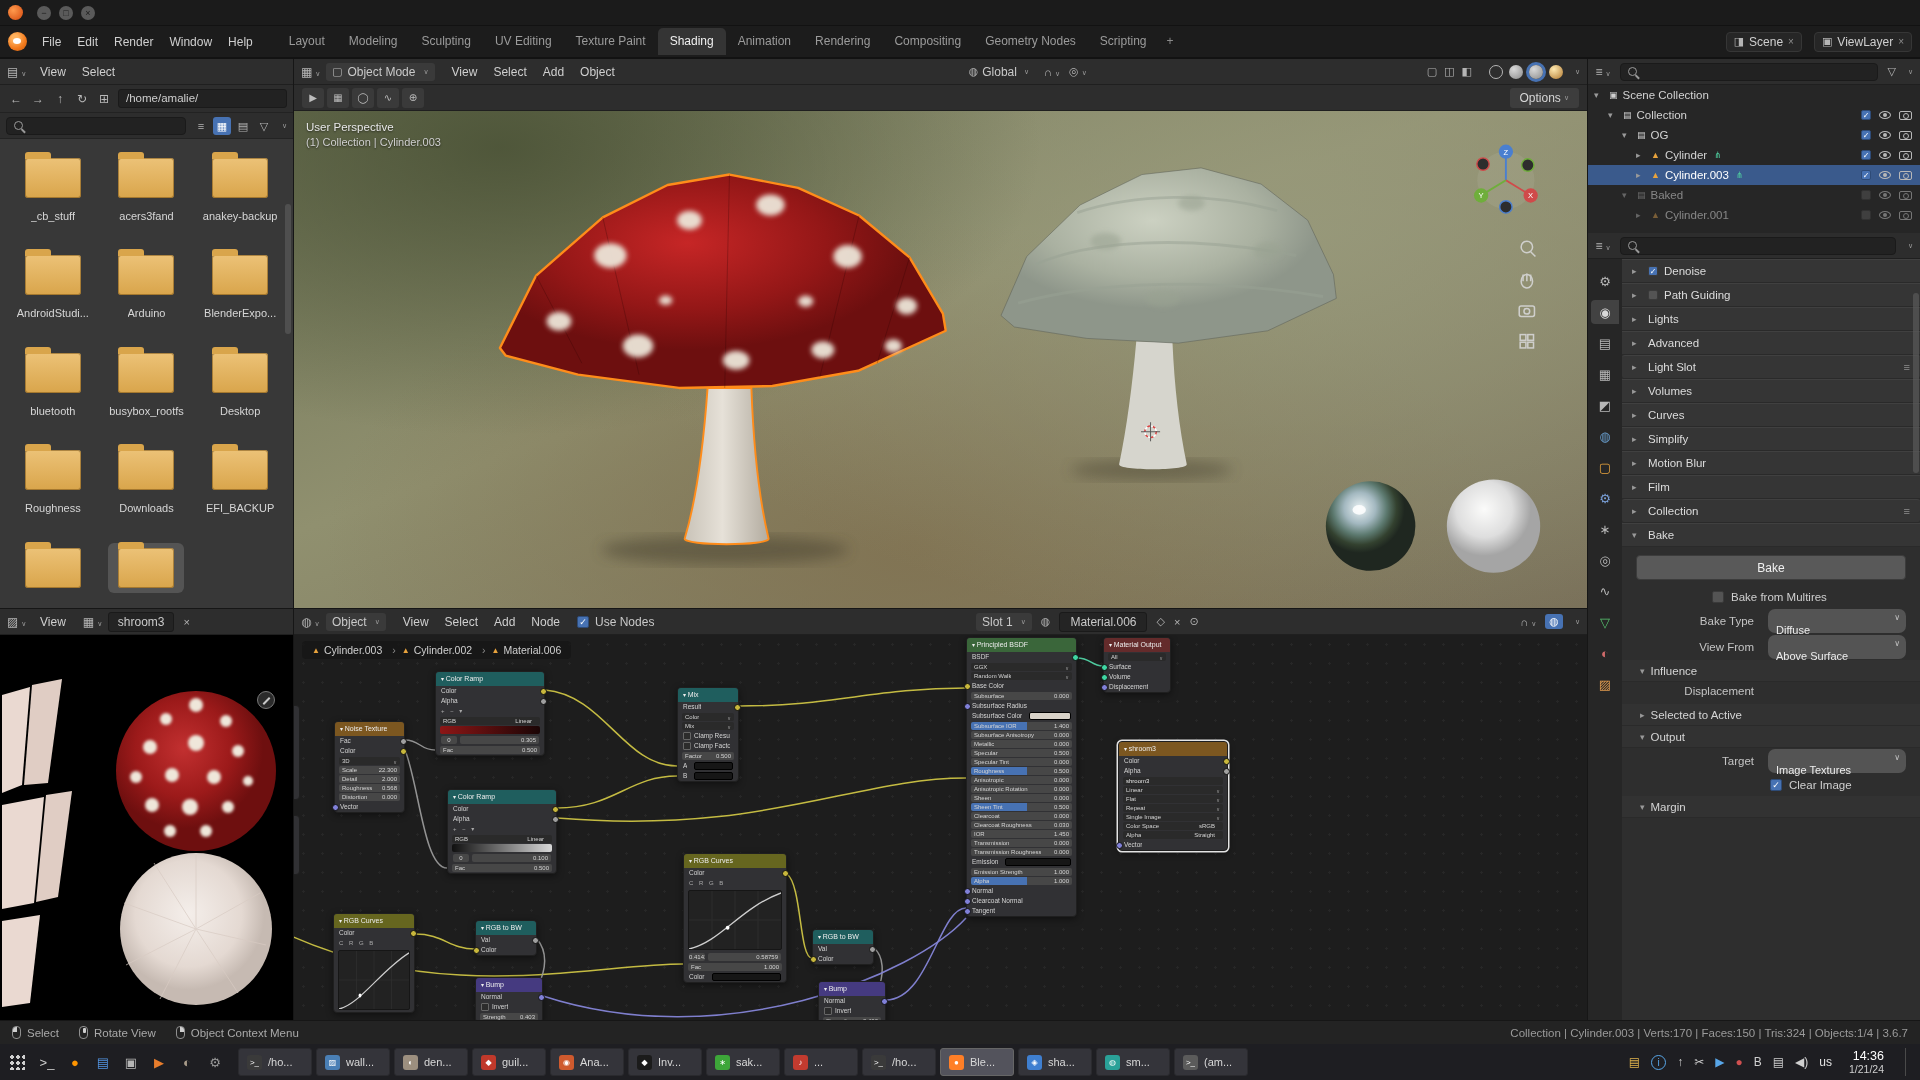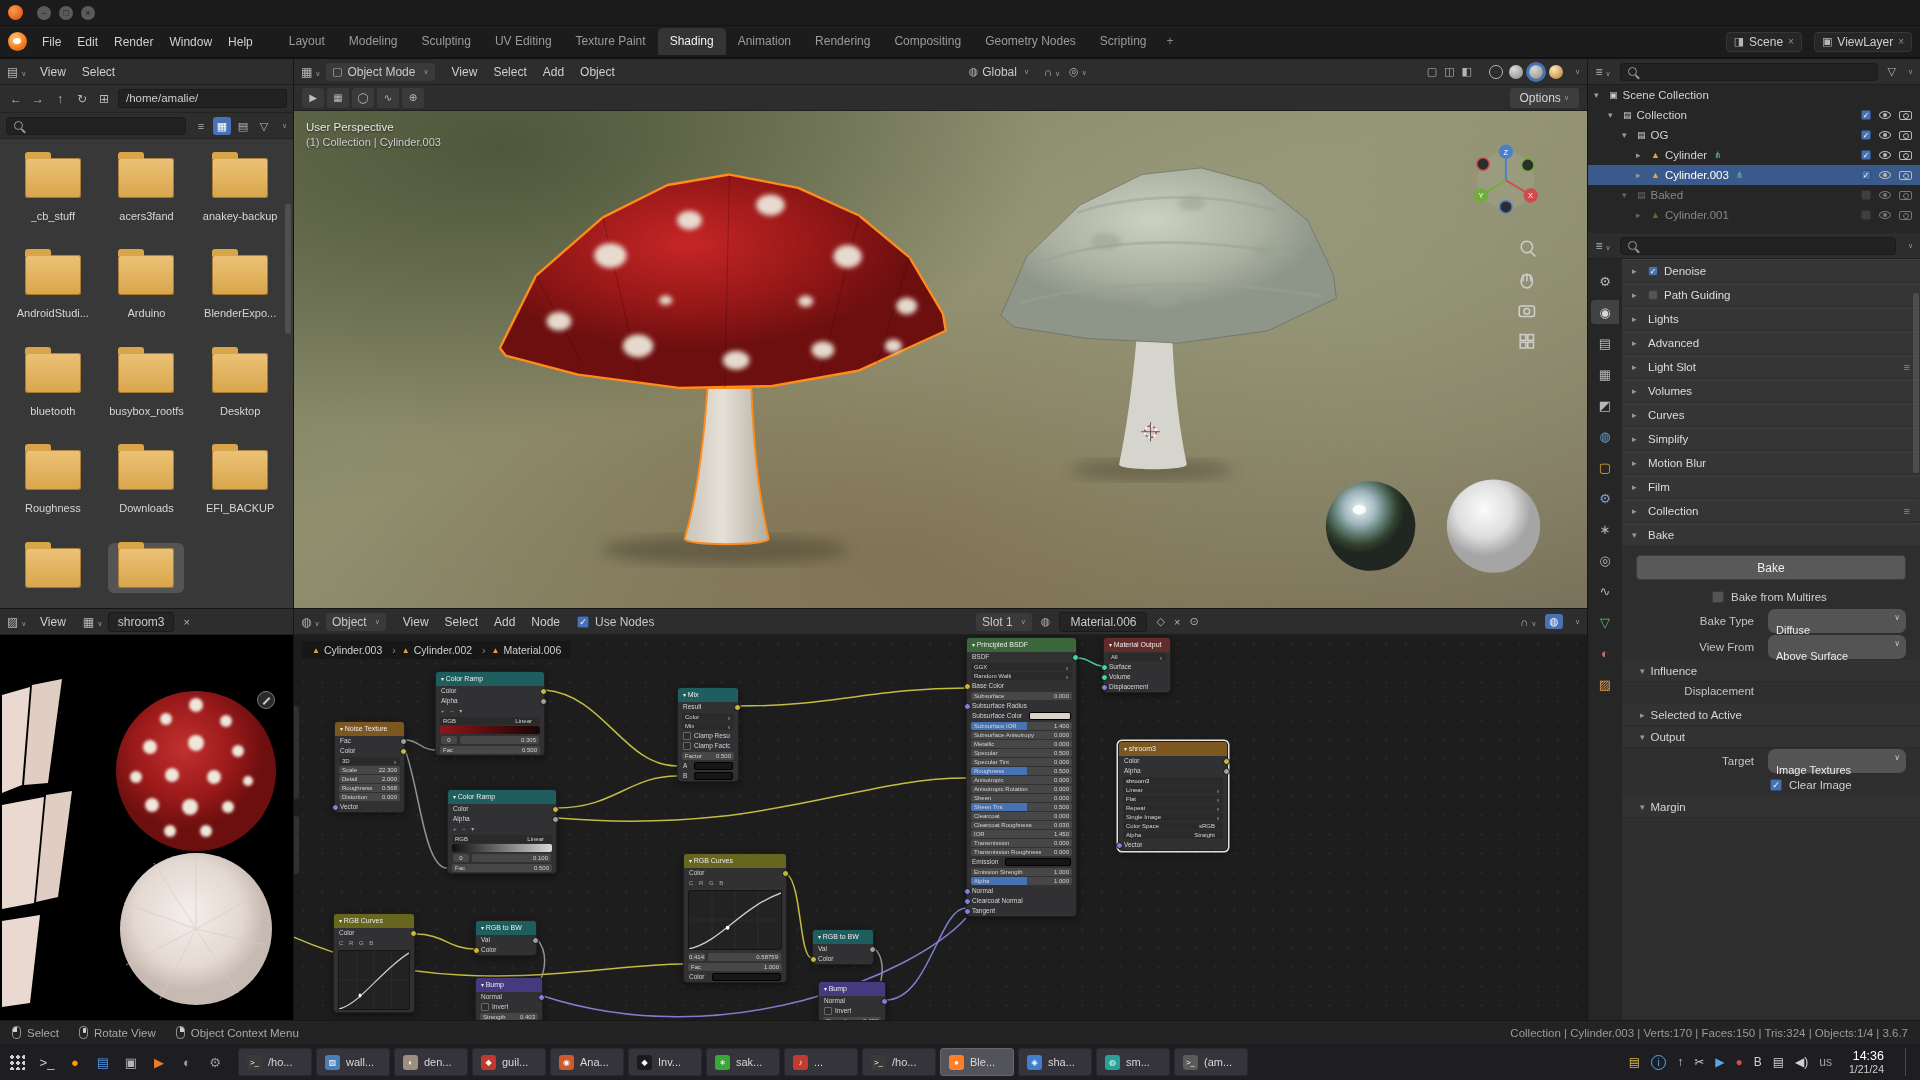--- a/index.html
+++ b/index.html
@@ -163,21 +163,21 @@
 #taskbar{left:0;top:1044px;width:1920px;height:36px;background:#1e1e22;display:flex;align-items:center;padding:0 4px;gap:4px}
 .tapp{width:26px;height:26px;border-radius:4px;display:flex;align-items:center;justify-content:center;font-size:13px}
 .startgrid{width:16px;height:16px;background-image:radial-gradient(#cfcfcf 1.6px,transparent 1.8px);background-size:6px 6px}
 .win{height:28px;display:flex;align-items:center;gap:6px;background:#34343a;border:1px solid #2a2a2e;border-radius:3px;padding:0 8px;max-width:74px;min-width:74px;overflow:hidden}
 .win.active{background:#53535c;border-color:#666}
 .wic{width:15px;height:15px;border-radius:3px;flex:0 0 auto;color:#fff;font-size:8px;line-height:15px;text-align:center}
 .win .wlab{font-size:11px;color:#d8d8d8;white-space:nowrap;overflow:hidden}
 #tray{margin-left:auto;display:flex;align-items:center;gap:11px;padding-right:6px}
 .tic{font-size:12px}
 .tic.circ{width:15px;height:15px;border:1px solid #58a6e8;border-radius:50%;text-align:center;line-height:13px;font-size:10px}
-.kb{color:#a3a3a3;font-size:12px}
+.kb{color:#e5e5e5;font-size:12px}
 .clock{text-align:right;line-height:1.15;margin:0 6px}
 .clock .t{color:#fff;font-size:12.5px}
 .clock .d{color:#cfcfcf;font-size:10.5px}
 .showdesk{width:5px;height:28px;border-left:1px solid #4a4a4a;margin-left:4px}
 </style>
 </head>
 <body>
 
 <div id="app">
 

